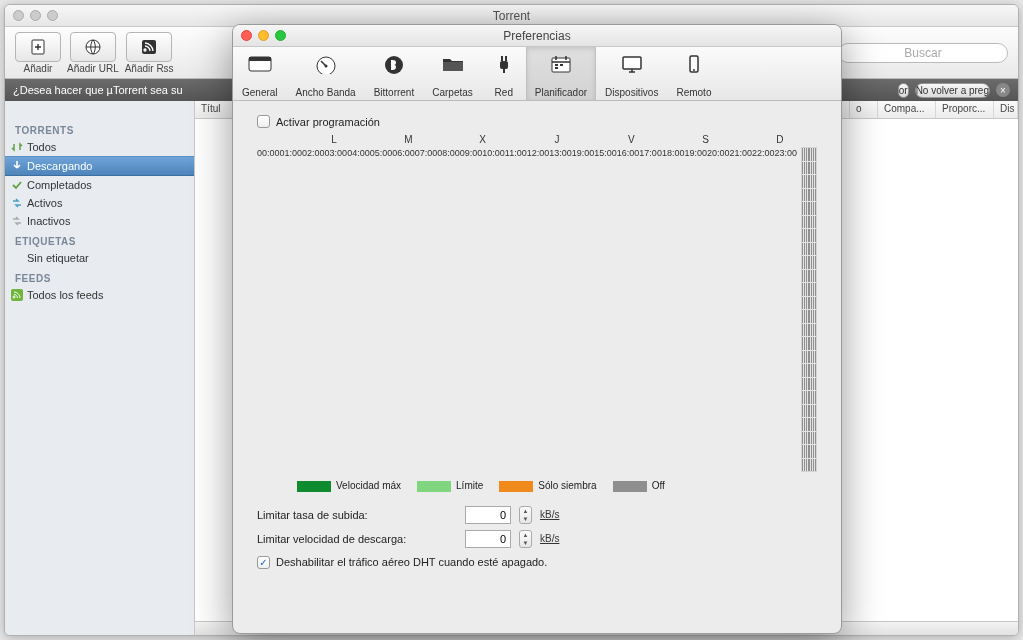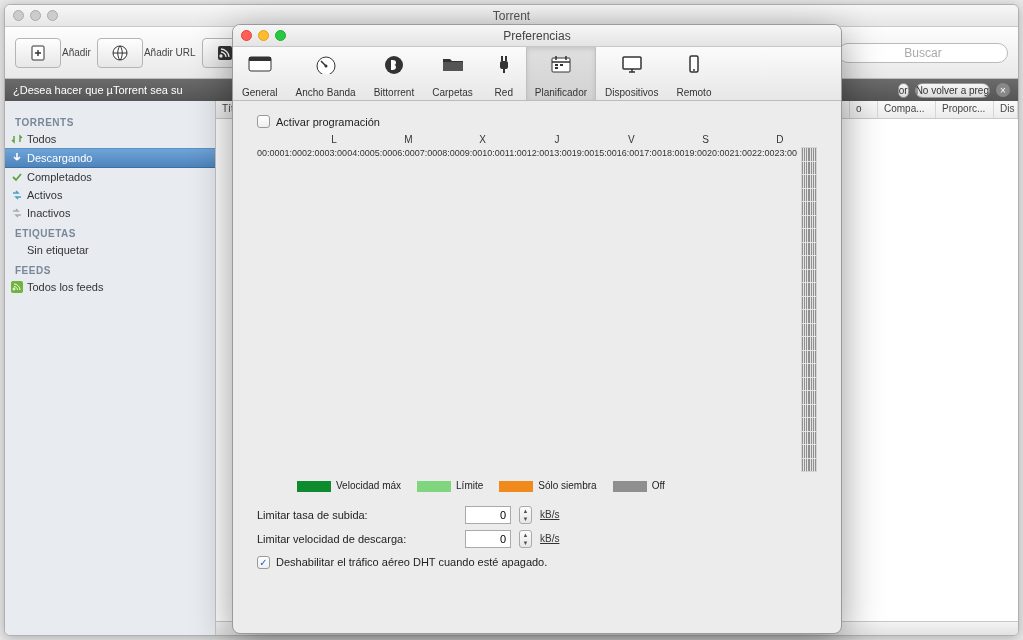--- a/index.html
+++ b/index.html
@@ -6,30 +6,30 @@
 body { background: #e8e8e8; width: 1023px; height: 640px; position: relative; overflow: hidden; }
 
 
 .main-window { position: absolute; top: 4px; left: 4px; right: 4px; bottom: 4px; background: #ededed; border: 1px solid #b0b0b0; border-radius: 6px; box-shadow: 0 2px 12px rgba(0,0,0,.25); display: flex; flex-direction: column; overflow: hidden; }
 .titlebar { height: 22px; background: linear-gradient(#f7f7f7,#e6e6e6); border-bottom: 1px solid #c9c9c9; display: flex; align-items: center; padding: 0 8px; position: relative; }
 .traffic { display: flex; gap: 6px; }
 .tl { width: 11px; height: 11px; border-radius: 50%; background: #ccc; border: 1px solid #aaa; }
 .titlebar .ttl { position: absolute; left: 50%; transform: translateX(-50%); font-size: 12px; color: #555; }
 .toolbar { height: 52px; background: linear-gradient(#fdfdfd,#e9e9e9); border-bottom: 1px solid #bcbcbc; display: flex; align-items: center; padding: 0 10px; gap: 6px; }
 .tb-btn { width: 46px; height: 30px; background: linear-gradient(#fefefe,#e7e7e7); border: 1px solid #b5b5b5; border-radius: 4px; display: flex; align-items: center; justify-content: center; }
-.tb-grp { display: flex; flex-direction: row; align-items: center; gap: 1px; }
+.tb-grp { display: flex; flex-direction: column; align-items: center; gap: 1px; }
 .tb-lbl { font-size: 10px; color: #444; }
 .tb-spacer { flex: 1; }
 .search { width: 170px; height: 20px; border: 1px solid #bbb; border-radius: 10px; background: #fff; display: flex; align-items: center; justify-content: center; font-size: 12px; color: #aaa; }
 .notice { height: 22px; background: linear-gradient(#6b6b6b,#555); color: #fff; font-size: 11px; display: flex; align-items: center; padding: 0 8px; gap: 6px; }
 .notice .sp { flex: 1; }
 .notice-btn { background: linear-gradient(#f8f8f8,#dcdcdc); color: #333; font-size: 10px; border: 1px solid #999; border-radius: 9px; padding: 1px 0; }
 .notice-close { width: 14px; height: 14px; border-radius: 50%; background: #888; color: #fff; font-size: 10px; display: flex; align-items: center; justify-content: center; }
 .content { flex: 1; display: flex; }
-.sidebar { width: 211px; background: #e8ecf1; border-right: 1px solid #c8c8c8; padding: 10px 0; font-size: 11px; }
+.sidebar { width: 190px; background: #e8ecf1; border-right: 1px solid #c8c8c8; padding: 18px 0; font-size: 11px; }
 .sb-hdr { color: #7a8798; font-size: 10px; font-weight: bold; padding: 6px 10px 2px; letter-spacing: .5px; }
 .sb-item { padding: 3px 10px 3px 22px; color: #333; display: flex; align-items: center; gap: 6px; position: relative; }
 .sb-item.selected { background: linear-gradient(#6fa4d8,#4d84bb); color: #fff; border-top: 1px solid #5a91c7; border-bottom: 1px solid #3c6e9f; }
 .sb-ic { width: 12px; height: 12px; display: inline-block; position: absolute; left: 6px; }
 .main-area { flex: 1; background: #fff; display: flex; flex-direction: column; }
 .col-hdrs { height: 18px; background: linear-gradient(#fafafa,#ececec); border-bottom: 1px solid #c9c9c9; display: flex; font-size: 10px; color: #444; }
 .col-hdrs span { border-right: 1px solid #d6d6d6; padding: 2px 6px; white-space: nowrap; }
 .tracks { flex: 1; background: #fff; }
 .bottom-bar { height: 14px; background: linear-gradient(#f3f3f3,#e2e2e2); border-top: 1px solid #c7c7c7; }
 

